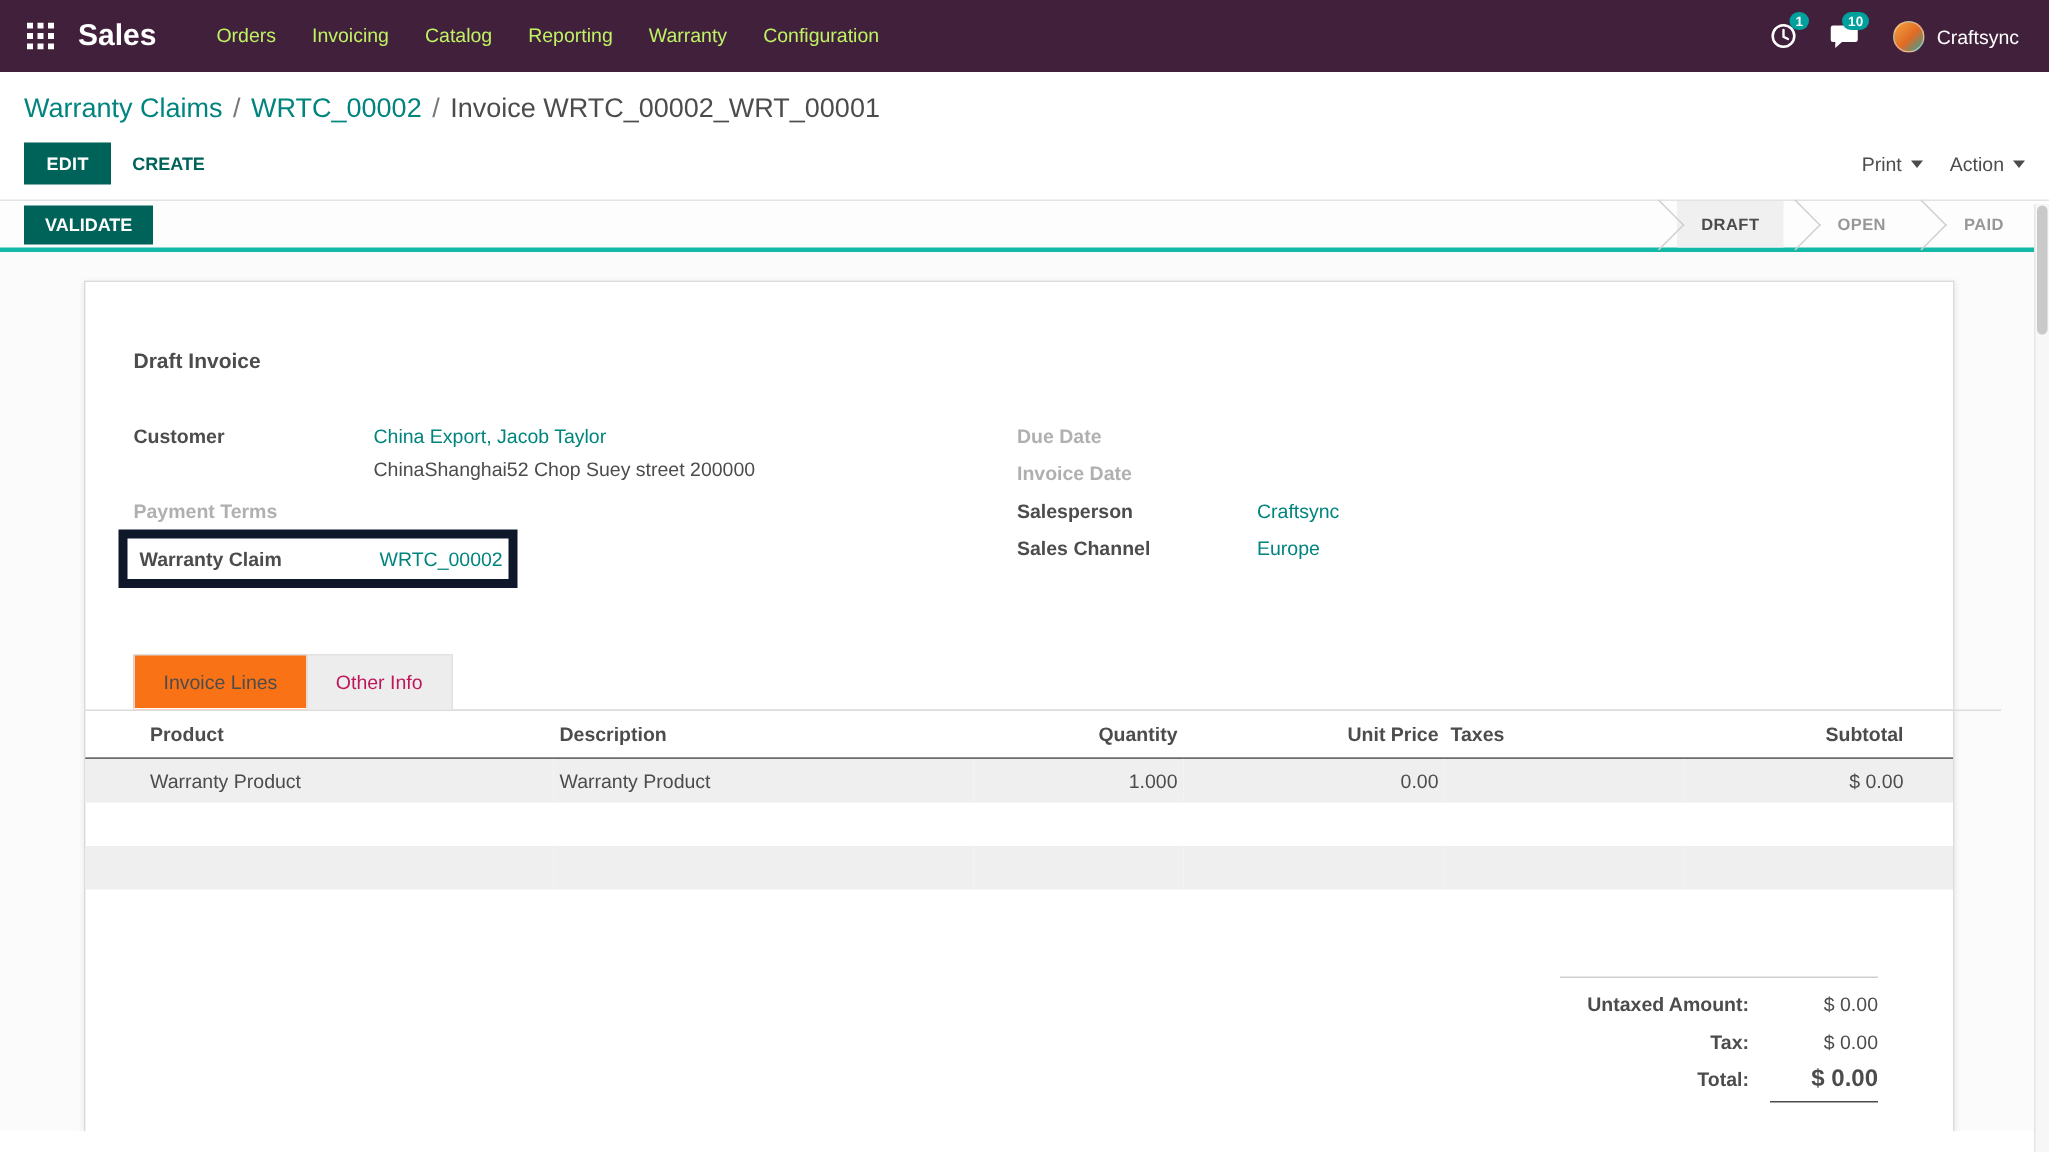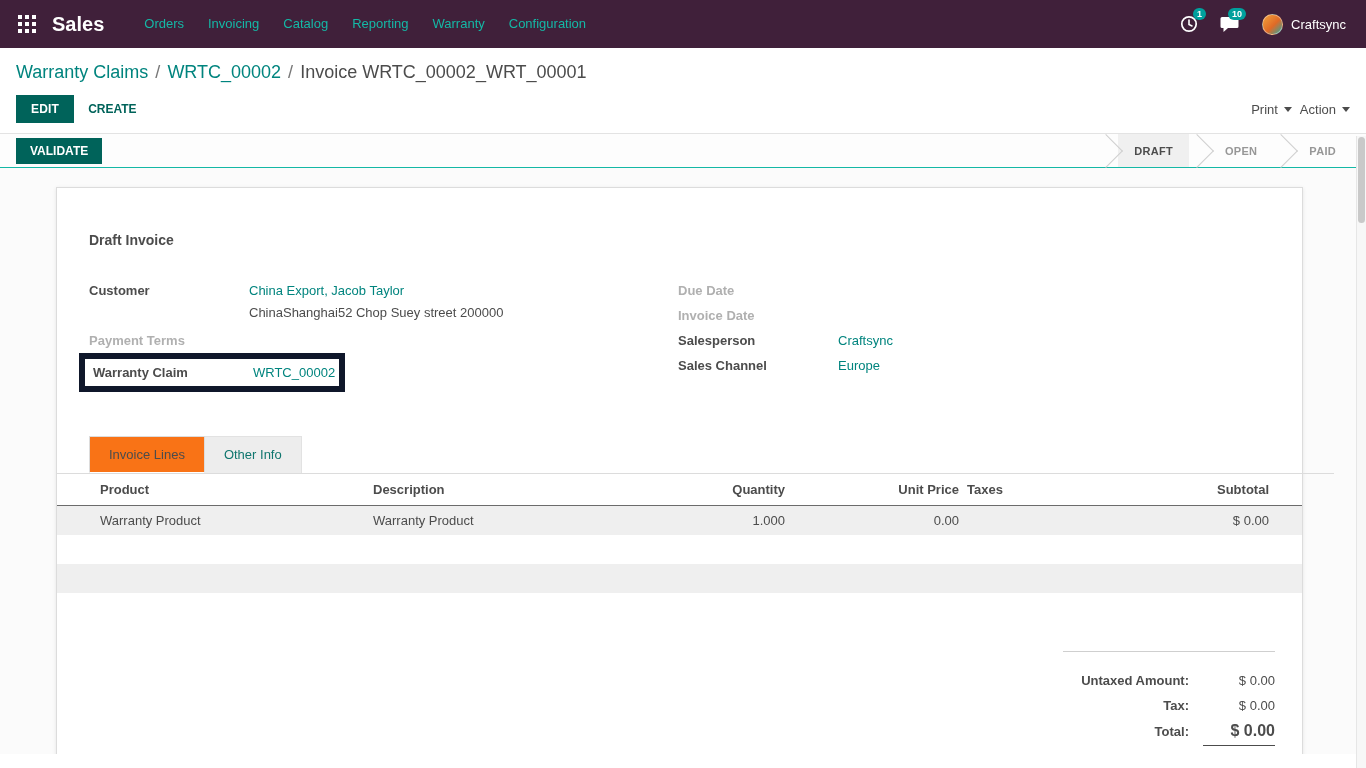--- a/index.html
+++ b/index.html
@@ -4,53 +4,53 @@
 <style>
   * { margin:0; padding:0; box-sizing:border-box; }
   html,body { width:1366px; height:768px; overflow:hidden; background:#fff;
     font-family:"Liberation Sans", sans-serif; color:#4c4c4c; font-size:13px; }
 
   
   .navbar { height:48px; background:#40203a; display:flex; align-items:center; padding:0 16px; color:#fff; }
   .apps-btn { width:22px; height:22px; display:flex; align-items:center; justify-content:center; cursor:pointer; }
   .brand { font-size:20px; font-weight:bold; margin:0 28px 0 14px; cursor:pointer; }
   .nav-menu { display:flex; align-items:center; height:100%; }
-  .nav-menu .mi { padding:0 12px; line-height:48px; font-size:13px; color:#14b8a6; cursor:pointer; }
+  .nav-menu .mi { padding:0 12px; line-height:48px; font-size:13px; color:#bef264; cursor:pointer; }
   .nav-right { margin-left:auto; display:flex; align-items:center; gap:6px; }
   .nav-ic { position:relative; width:34px; height:34px; display:flex; align-items:center; justify-content:center; cursor:pointer; }
   .badge { position:absolute; top:1px; right:0; background:#00a09d; color:#fff; font-size:9px; font-weight:bold;
     border-radius:8px; padding:1px 4px; line-height:10px; }
   .user { display:flex; align-items:center; gap:8px; padding:0 4px 0 10px; cursor:pointer; font-size:13px; }
   .avatar { width:21px; height:21px; border-radius:50%; background:linear-gradient(135deg,#f3a33c 0%,#e06a26 55%,#27a7a3 100%);
     border:1px solid rgba(255,255,255,.4); }
 
   
   .cp { background:#fff; border-bottom:1px solid #e3e3e3; padding:14px 16px 10px; }
   .breadcrumb { font-size:18px; margin-bottom:12px; }
   .breadcrumb .bc-link { color:#00847e; cursor:pointer; text-decoration:none; }
   .breadcrumb .bc-sep { color:#777; margin:0 7px; }
   .breadcrumb .bc-current { color:#4c4c4c; }
   .cp-row { display:flex; align-items:center; }
   .cp-left { flex:1; display:flex; align-items:center; gap:14px; }
   .btn-primary { background:#00635a; color:#fff; border:none; font-size:12px; font-weight:bold;
     padding:7px 15px; cursor:pointer; letter-spacing:.2px; font-family:inherit; }
   .btn-flat { background:none; border:none; color:#00635a; font-size:12px; font-weight:bold; cursor:pointer; font-family:inherit; }
-  .cp-center { display:flex; gap:8px; }
+  .cp-center { display:flex; gap:18px; }
   .dd { font-size:13px; color:#4c4c4c; cursor:pointer; display:flex; align-items:center; gap:6px; }
   .caret { width:0; height:0; border-left:4px solid transparent; border-right:4px solid transparent; border-top:5px solid #4c4c4c; }
   .cp-right { flex:1; display:flex; justify-content:flex-end; align-items:center; gap:18px; }
   .pager-txt { font-size:13px; color:#4c4c4c; }
   .pg-btn { background:none; border:none; cursor:pointer; width:18px; height:18px; position:relative; }
   .pg-btn::before { content:''; position:absolute; top:4px; left:6px; width:8px; height:8px;
     border-top:2px solid #555; border-right:2px solid #555; }
   .pg-prev::before { transform:rotate(-135deg); }
   .pg-next::before { transform:rotate(45deg); left:2px; }
 
   
-  .statusbar { height:34px; background:#fdfdfd; border-bottom:1px solid #14b8a6; display:flex; align-items:center; padding-left:16px; padding-right:14px; }
+  .statusbar { height:34px; background:#fdfdfd; border-bottom:3px solid #14b8a6; display:flex; align-items:center; padding-left:16px; padding-right:14px; }
   .btn-validate { background:#00635a; color:#fff; border:none; font-size:12px; font-weight:bold; padding:6px 14px; cursor:pointer; font-family:inherit; }
   .sb-spacer { flex:1; }
   .sb-steps { display:flex; align-items:stretch; height:100%; }
   .sb-sep { position:relative; width:20px; height:100%; overflow:visible; }
   .sb-sep::before { content:''; position:absolute; top:50%; left:38%; width:23px; height:23px;
     transform:translate(-50%,-50%) rotate(45deg); border-top:1px solid #cfcfcf; border-right:1px solid #cfcfcf; }
   .sb-step { display:flex; align-items:center; padding:0 16px; font-size:11px; font-weight:bold; color:#979797; cursor:pointer; letter-spacing:.3px; }
   .sb-step.active { color:#4c4c4c; background:#f0f0f0; }
 
   
@@ -68,33 +68,33 @@
   .link { color:#00847e; cursor:pointer; text-decoration:none; }
   .addr { line-height:19px; padding-bottom:6px; }
   .red-box { display:flex; border:6px solid #0f172a; padding:1px 8px; margin-left:-10px; width:266px; align-items:baseline; }
   .red-box .flabel { flex:0 0 160px; }
 
   
   .tabs { display:flex; margin:44px 0 0 32px; border-bottom:1px solid #dcdcdc; padding-left:0; position:relative; }
   .tabs::after { content:''; position:absolute; left:-32px; right:-32px; bottom:-1px; border-bottom:1px solid #dcdcdc; }
   .tab { padding:10px 19px; font-size:13px; cursor:pointer; position:relative; z-index:2; }
   .tab.active { background:#f97316; border:1px solid #dcdcdc; border-bottom:1px solid #fff; color:#4c4c4c; }
-  .tab.inactive { background:#ededed; border:1px solid #e2e2e2; border-left:none; border-bottom:none; color:#0f766e; }
+  .tab.inactive { background:#ededed; border:1px solid #e2e2e2; border-left:none; border-bottom:none; color:#be185d; }
 
   
   table.lines { width:100%; border-collapse:collapse; table-layout:fixed; }
   table.lines th { font-weight:bold; color:#4c4c4c; text-align:left; padding:8px 4px; border-bottom:1px solid #6b6b6b; font-size:13px; }
   table.lines td { padding:7px 4px; font-size:13px; color:#4c4c4c; }
   table.lines .num { text-align:right; }
   table.lines th:first-child, table.lines td:first-child { padding-left:43px; }
   table.lines .col-sub { padding-right:33px; }
   tr.stripe { background:#efefef; }
 
   
-  .totals { width:212px; margin:58px 27px 40px auto; border-top:1px solid #cfcfcf; padding-top:16px; }
+  .totals { width:212px; margin:58px 50px 40px auto; border-top:1px solid #cfcfcf; padding-top:5px; }
   .trow { display:flex; align-items:baseline; line-height:25px; }
   .tlabel { flex:1; text-align:right; font-weight:bold; padding-right:14px; }
   .tval { width:72px; text-align:right; }
   .trow.grand .tval { font-size:16px; font-weight:bold; border-bottom:1px solid #4c4c4c; padding-bottom:2px; }
 
   
   .scroll-track { position:fixed; top:136px; right:0; bottom:0; width:10px; background:#f7f7f7; border-left:1px solid #e6e6e6; }
   .scroll-thumb { position:absolute; top:1px; left:1px; width:7px; height:86px; background:#c9c9c9; border-radius:4px; cursor:pointer; }
 </style>
 </head>

